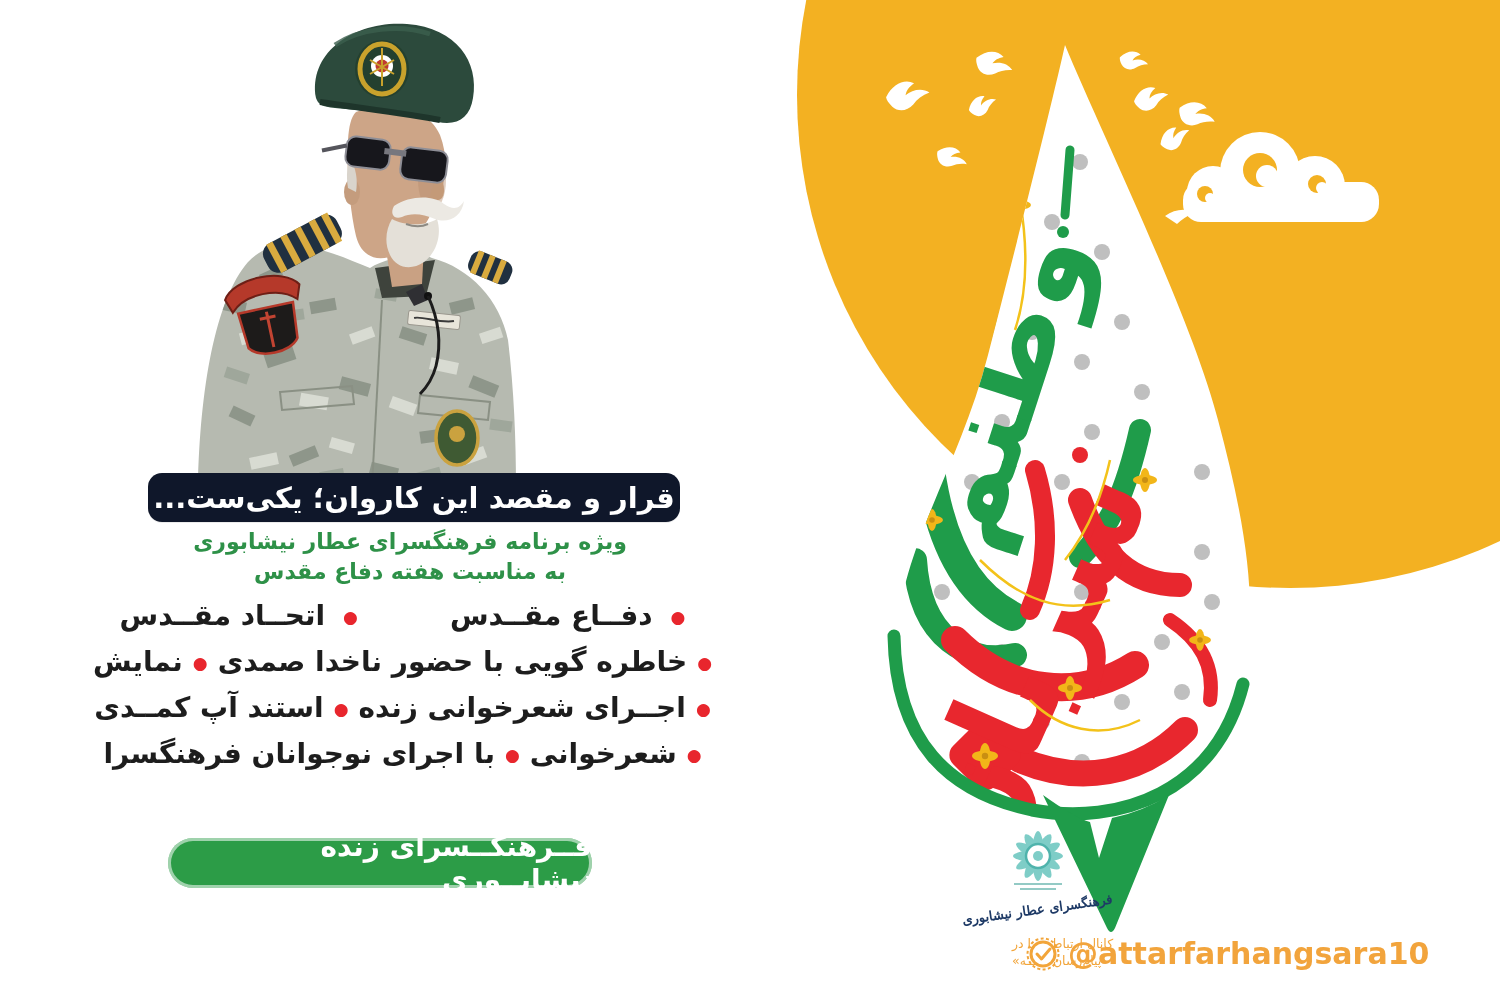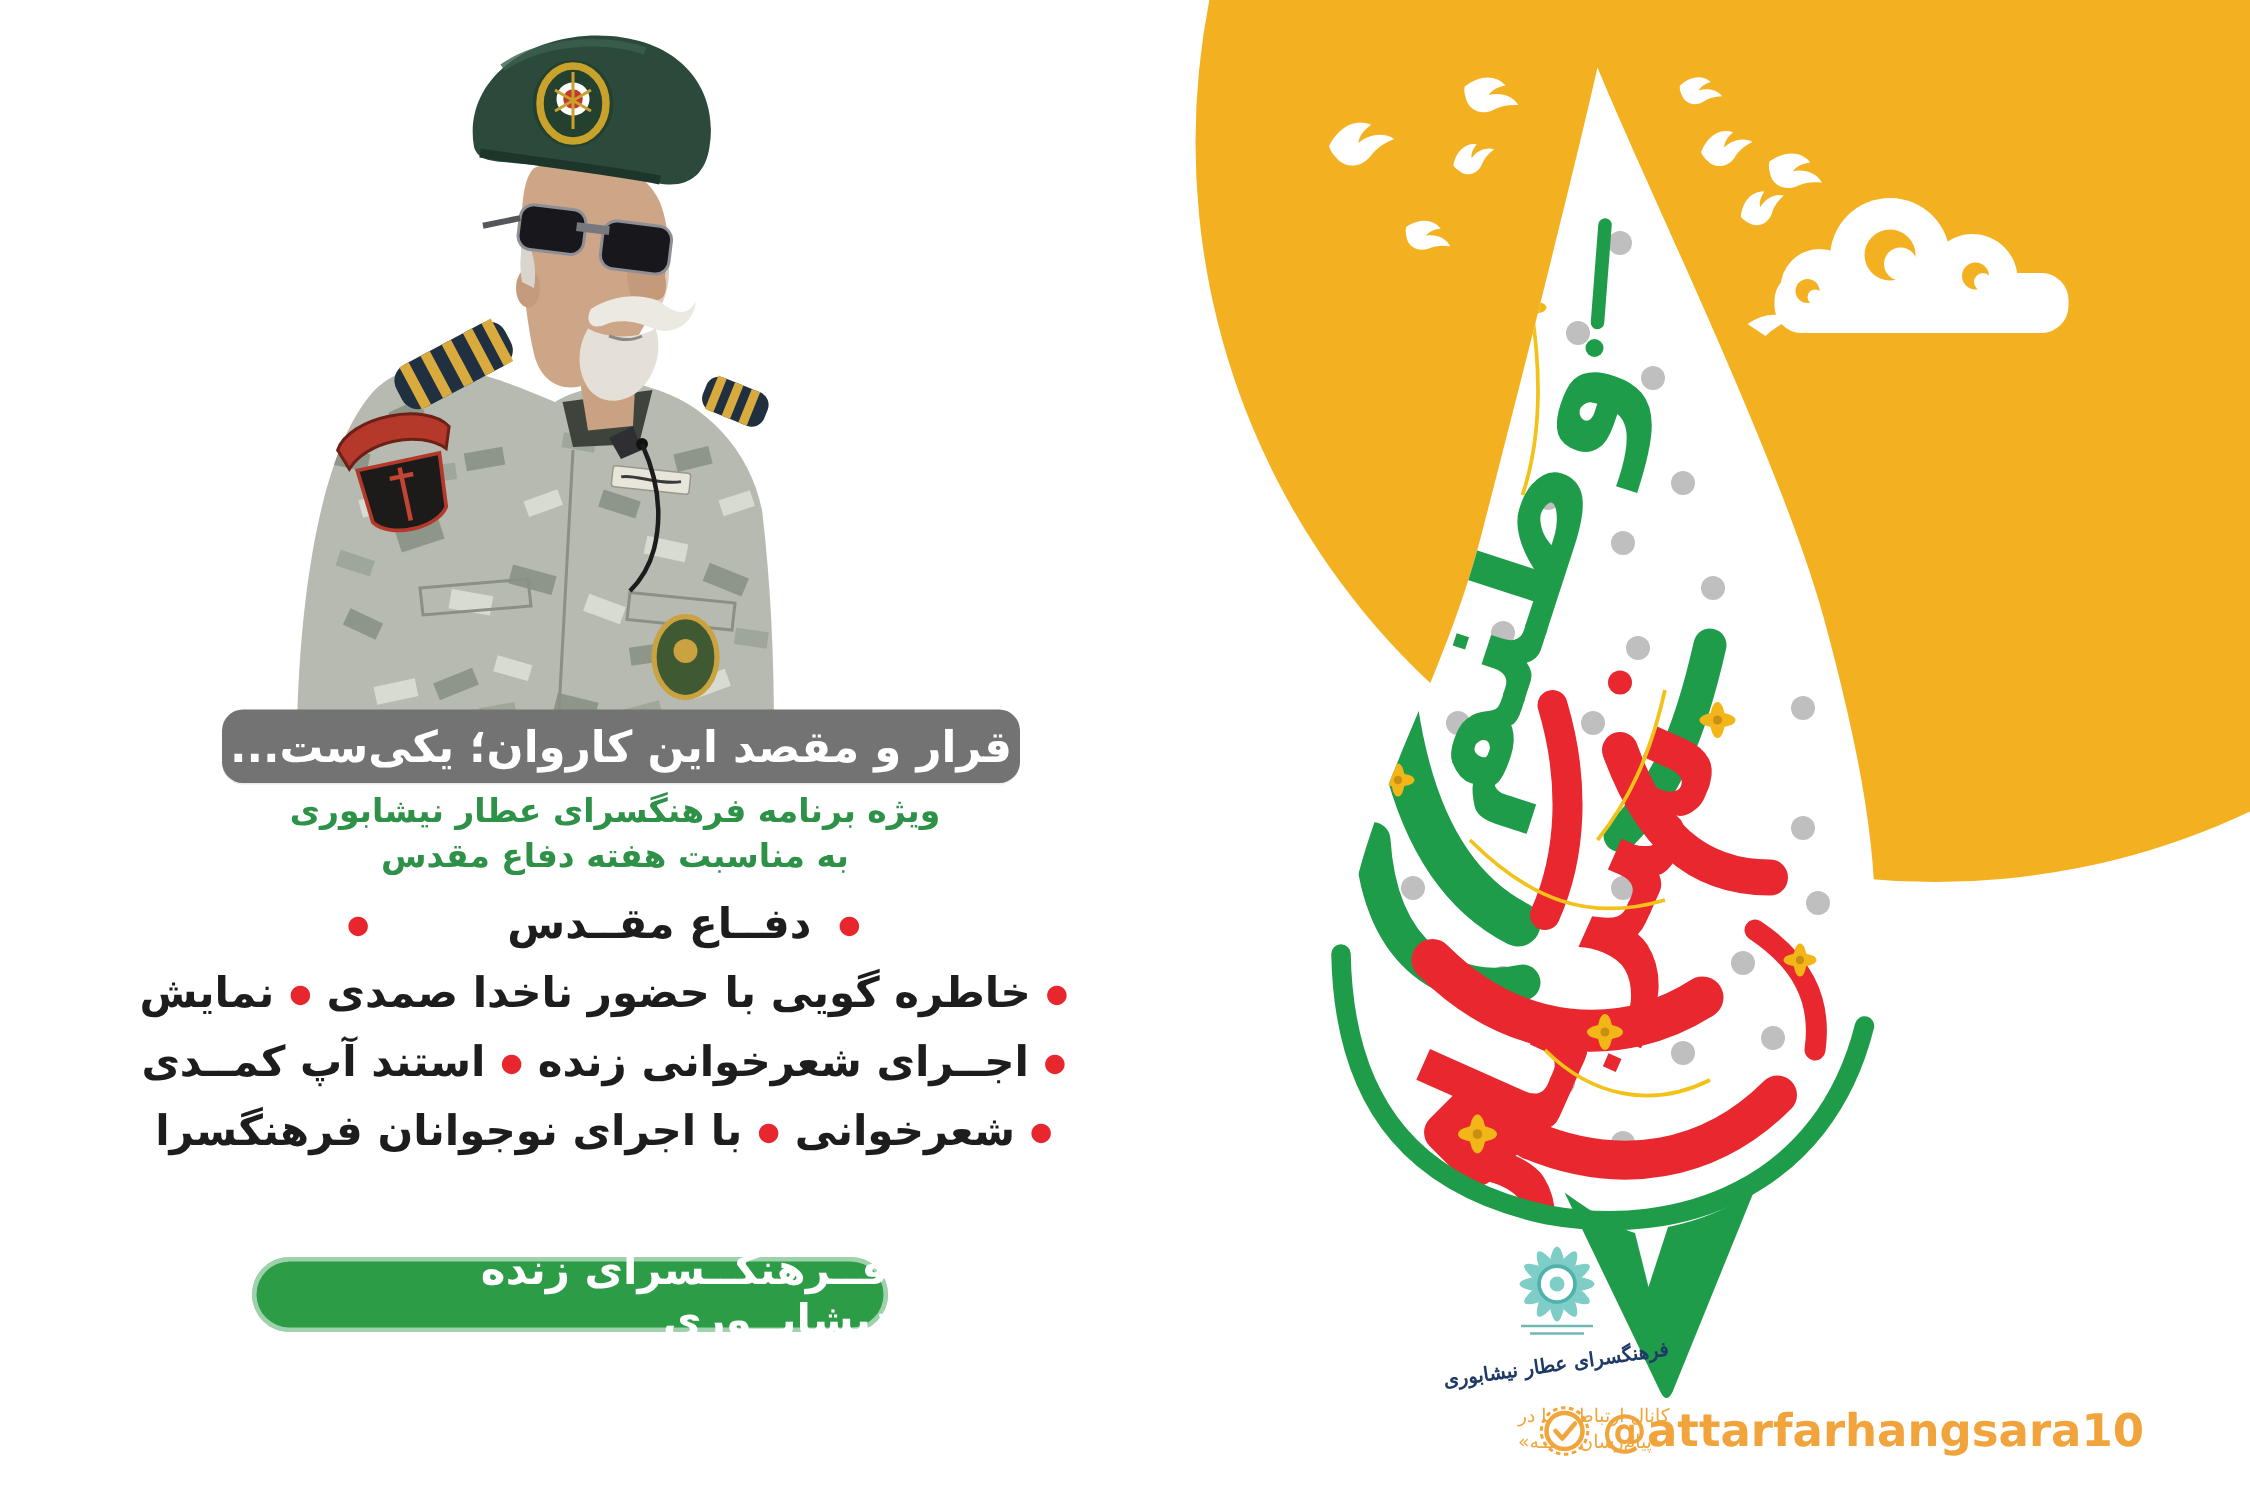--- a/index.html
+++ b/index.html
@@ -1,21 +1,21 @@
 <!DOCTYPE html>
 <html lang="fa"><head>
 <meta charset="utf-8">
 <style>
   html,body{margin:0;padding:0;}
   body{width:1500px;height:1000px;overflow:hidden;background:#ffffff;
        font-family:"DejaVu Sans", sans-serif;}
   .stage{position:relative;width:1500px;height:1000px;background:#fff;overflow:hidden;}
   .abs{position:absolute;}
   
-  .banner{left:148px;top:473px;width:532px;height:49px;background:#737373;border-radius:14px;
+  .banner{left:148px;top:473px;width:532px;height:49px;background:#0f172a;border-radius:14px;
           display:flex;align-items:center;justify-content:center;color:#fff;font-weight:bold;
           font-size:29px;direction:rtl;box-shadow:0 1px 0 rgba(0,0,0,.08);}
   .subtitle{left:150px;width:520px;text-align:center;color:#2e9148;font-weight:bold;
             direction:rtl;font-size:22px;line-height:26px;}
   .sub1{top:529px;}
   .sub2{top:559px;}
   .plist{left:95px;top:592px;width:615px;direction:rtl;}
   .pline{display:flex;direction:rtl;justify-content:center;align-items:center;height:46px;
          font-size:28px;font-weight:bold;color:#1d1d1d;gap:10px;white-space:nowrap;}
   .pline.spread{gap:18px;}
@@ -361,20 +361,21 @@
 
   <div class="abs subtitle sub1">ویژه برنامه فرهنگسرای عطار نیشابوری</div>
   <div class="abs subtitle sub2">به مناسبت هفته دفاع مقدس</div>
 
   <div class="abs plist">
     <div class="pline spread">
       <span class="bullet">●</span>
       <span>دفــاع مقــدس</span>
       <span class="item-gap"></span>
       <span class="bullet">●</span>
+      <span>اتحــاد مقــدس</span>
     </div>
     <div class="pline">
       <span class="bullet">●</span>
       <span>خاطره گویی با حضور ناخدا صمدی</span>
       <span class="bullet">●</span>
       <span>نمایش</span>
     </div>
     <div class="pline">
       <span class="bullet">●</span>
       <span>اجــرای شعرخوانی زنده</span>

